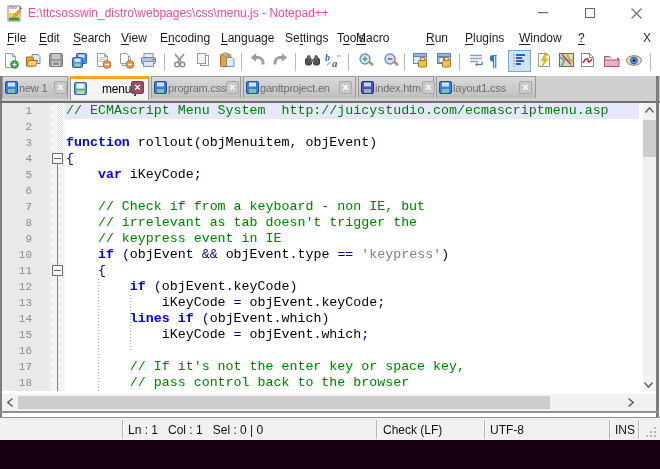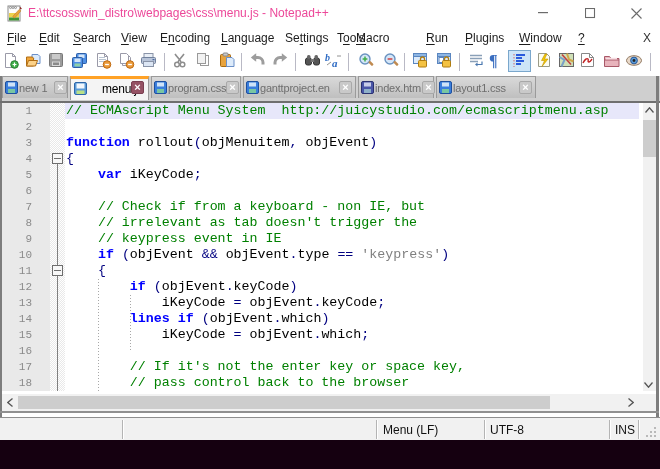--- a/index.html
+++ b/index.html
@@ -349,22 +349,23 @@
     <path d="M5.5 0.5 L0.8 4.5 L5.5 8.5" fill="none" stroke="#555" stroke-width="1.3"></path>
   </svg>
   <svg class="abs" style="left:628px;top:398px" width="6" height="9">
     <path d="M0.5 0.5 L5.2 4.5 L0.5 8.5" fill="none" stroke="#555" stroke-width="1.3"></path>
   </svg>
   <div class="abs" id="edright"></div>
   <div class="abs" style="left:0;top:411px;width:659px;height:2px;background:#909090"></div>
 
   <div class="abs" id="statusbar">
     <span class="ssep" style="left:122px"></span>
+    <span class="ss" style="left:128px">Ln : 1&nbsp;&nbsp;&nbsp;Col : 1&nbsp;&nbsp;&nbsp;Sel : 0 | 0</span>
     <span class="ssep" style="left:376px"></span>
-    <span class="ss" style="left:383px">Menu (LF)</span>
+    <span class="ss" style="left:383px">Check (LF)</span>
     <span class="ssep" style="left:484px"></span>
     <span class="ss" style="left:490px">UTF-8</span>
     <span class="ssep" style="left:609px"></span>
     <span class="ss" style="left:615px">INS</span>
     <span class="ssep" style="left:638px"></span>
     <svg class="abs" style="left:646px;top:9px" width="12" height="12">
       <g fill="#b9b9b9">
         <rect x="8" y="0" width="2" height="2"></rect>
         <rect x="8" y="4" width="2" height="2"></rect>
         <rect x="8" y="8" width="2" height="2"></rect>

